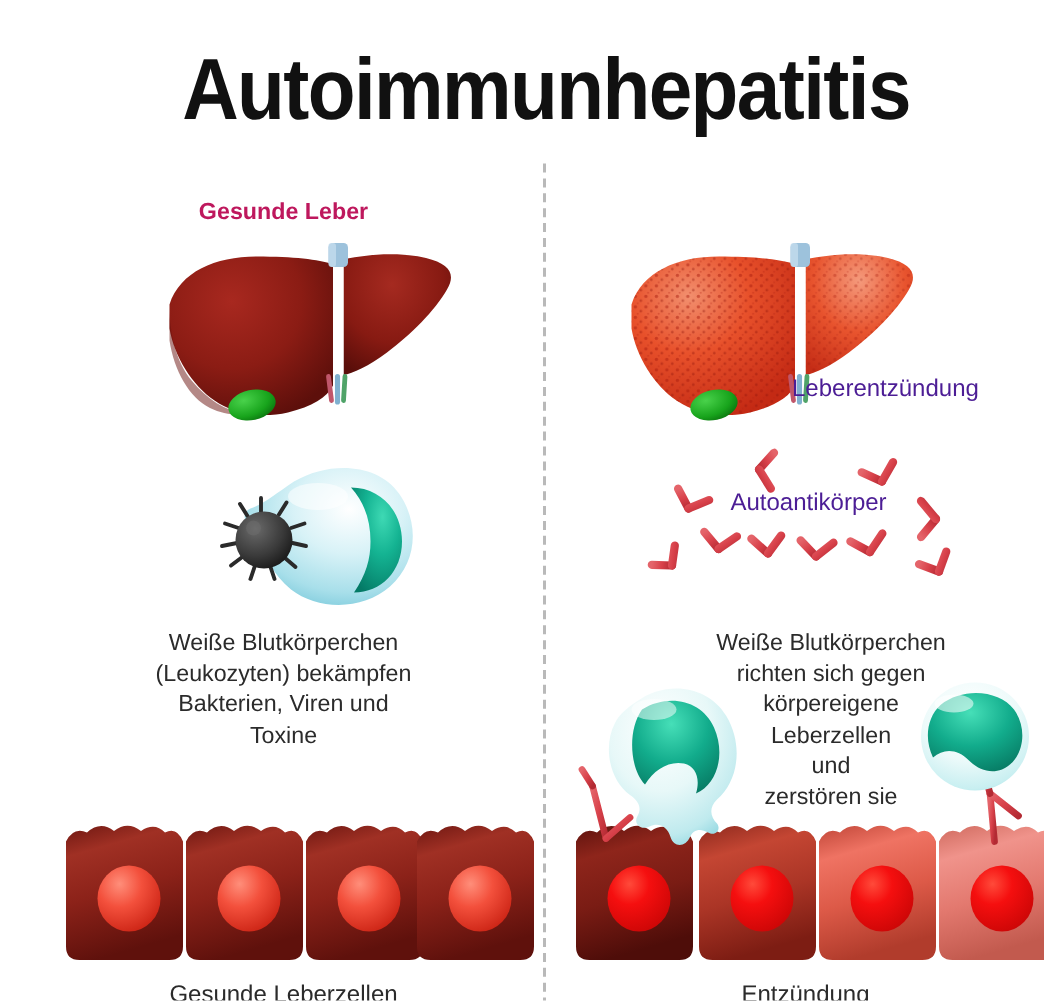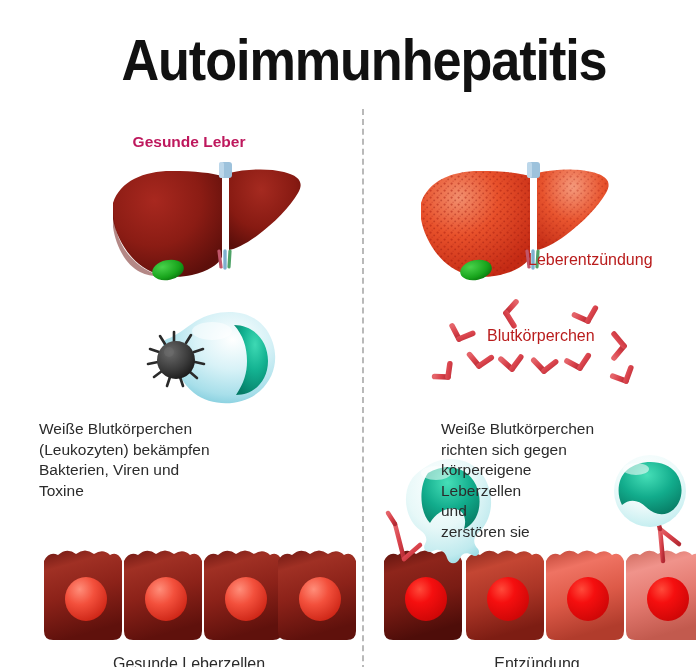--- a/index.html
+++ b/index.html
@@ -33,33 +33,33 @@
   .col-head{
     position:absolute;top:112px;
     font-size:15.5px;font-weight:bold;color:#be185d;
     text-align:center;white-space:nowrap;
   }
   .col-head.left {left:0;width:346px;}
   .col-head.right{left:346px;width:350px;}
 
   
   .caption{
-    position:absolute;text-align:left;
+    position:absolute;text-align:center;
     font-size:15.5px;line-height:20.5px;color:#2b2b2b;
     white-space:pre-line;
   }
   .bottom-label{
     position:absolute;top:634px;
     font-size:16px;color:#2b2b2b;text-align:center;white-space:nowrap;
   }
   .bottom-label.left {left:0;width:346px;}
   .bottom-label.right{left:346px;width:350px;}
 
   .inline-label{
-    position:absolute;font-size:16px;color:#b91c1c;white-space:nowrap;
+    position:absolute;font-size:16px;color:#4c1d95;white-space:nowrap;
   }
 
   svg{display:block;}
   .layer{position:absolute;left:0;top:0;width:696px;height:667px;pointer-events:none;}
 </style>
 </head>
 <body>
 
 <div id="infographic">
 
@@ -425,21 +425,21 @@
                C 670 466, 666 486, 652 492
                C 644 495, 636 492, 630 486
                C 622 478, 613 478, 606 484
                C 600 472, 602 457, 611 449 Z" fill="url(#gNuc2)"></path>
       <ellipse cx="620" cy="448" rx="13" ry="6" fill="#ffffff" opacity="0.55"></ellipse>
     </g>
   </svg>
 
   <div class="inline-label" style="left:512px;top:230px;">Leberentzündung</div>
 
-  <div class="inline-label" style="left:471px;top:306px;">Blutkörperchen</div>
+  <div class="inline-label" style="left:471px;top:306px;">Autoantikörper</div>
 
   <div class="caption" style="left:23px;top:398px;width:300px;">Weiße Blutkörperchen
 (Leukozyten) bekämpfen
 Bakterien, Viren und
 Toxine</div>
 
   <div class="caption" style="left:425px;top:398px;width:226px;">Weiße Blutkörperchen
 richten sich gegen
 körpereigene
 Leberzellen

